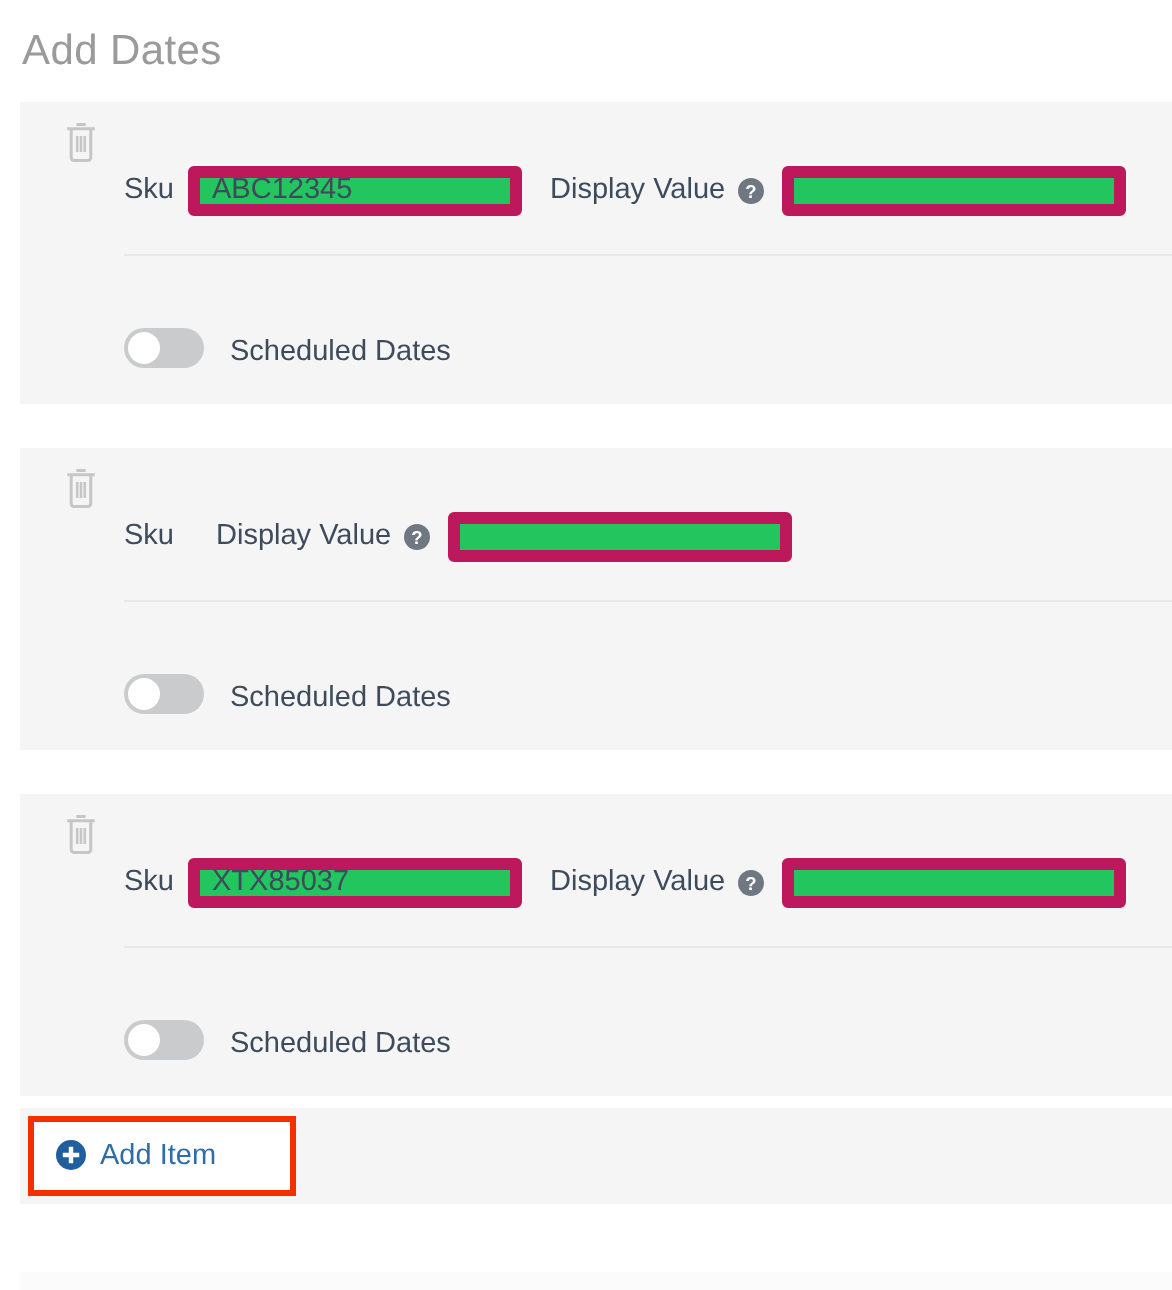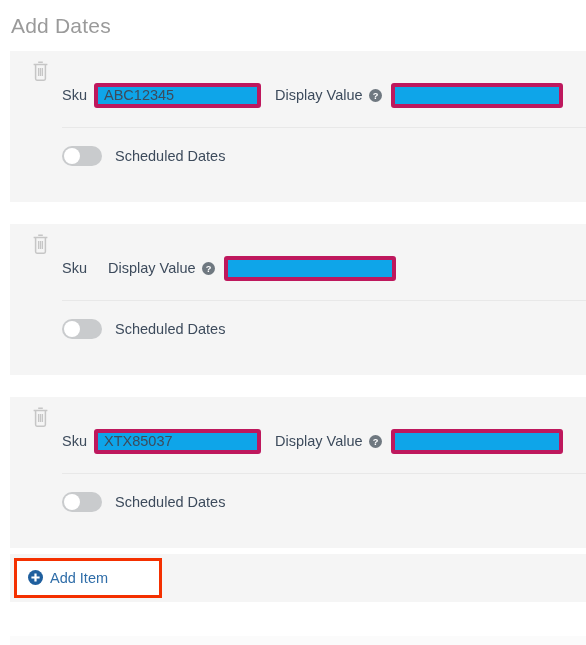--- a/index.html
+++ b/index.html
@@ -65,23 +65,23 @@
 
   .field-label {
     font-size: 14.5px;
     color: #3d4b5c;
     white-space: nowrap;
   }
 
   .sku-label { margin-right: 7px; }
 
   .text-input {
-    border: 4px solid #be185d;
+    border: 6px solid #be185d;
     border-radius: 3px;
-    background: #0ea5e9;
+    background: #22c55e;
     height: 25px;
     box-sizing: border-box;
     font-size: 14.5px;
     color: #3d4b5c;
     font-family: "Liberation Sans", sans-serif;
     padding: 0 6px;
     outline: none;
   }
 
   .sku-input { width: 167px; }
@@ -105,21 +105,21 @@
   
   .card-divider {
     height: 1px;
     background: #e8e8e8;
     margin: 14px 0 0 52px;
   }
 
   
   .toggle-row {
     display: flex;
-    align-items: center;
+    align-items: flex-end;
     padding: 0 0 0 52px;
     height: 56px;
   }
 
   .toggle {
     width: 40px;
     height: 20px;
     border-radius: 10px;
     background: #c9cbcd;
     position: relative;
@@ -157,21 +157,21 @@
     position: absolute;
     left: 4px;
     top: 4px;
     display: flex;
     align-items: center;
     gap: 7px;
     background: #ffffff;
     border: 3px solid #f43000;
     padding: 6px 13px 7px 11px;
     box-sizing: border-box;
-    width: 148px;
+    width: 134px;
     height: 40px;
     cursor: pointer;
     text-decoration: none;
   }
 
   .plus-icon {
     width: 15px;
     height: 15px;
     display: block;
     flex: 0 0 auto;

